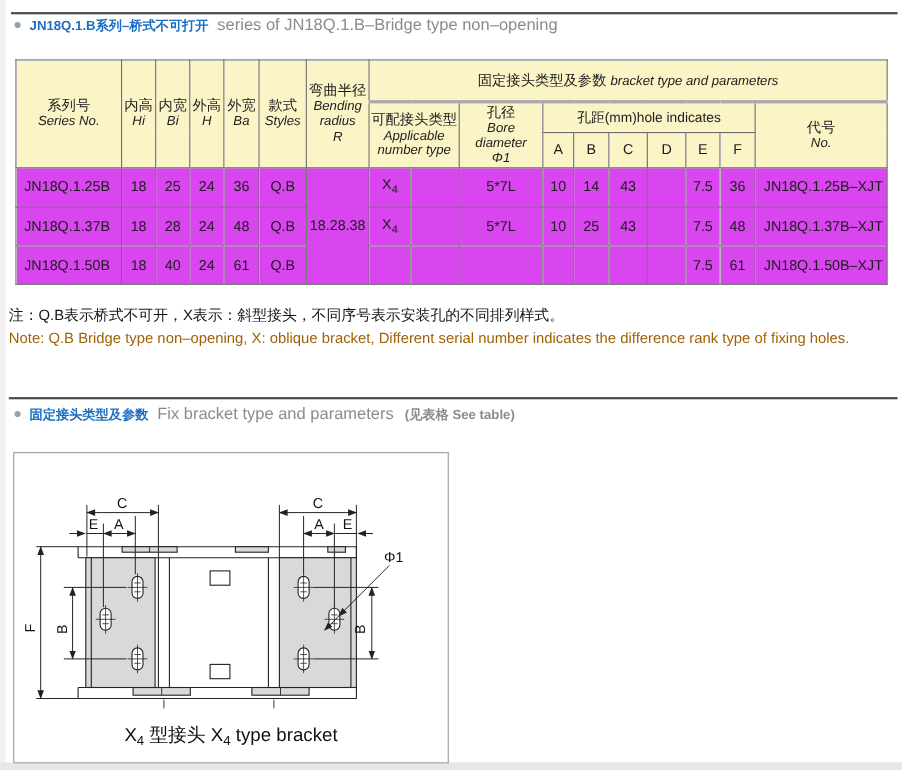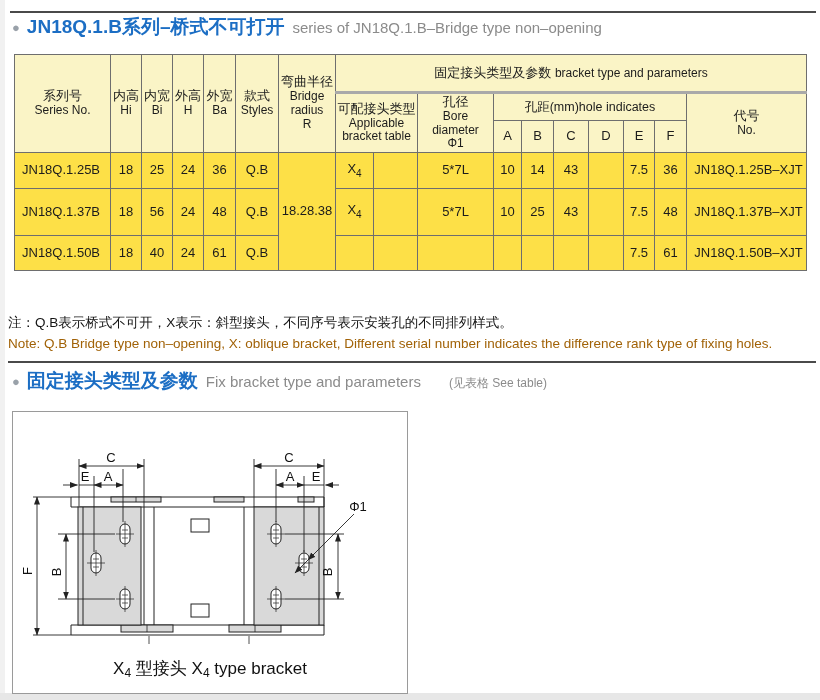--- a/index.html
+++ b/index.html
@@ -10,49 +10,49 @@
   }
   .edge-left{position:absolute;left:0;top:0;width:5px;height:700px;background:#f1f1f1;}
   .edge-bottom{position:absolute;left:0;top:693px;width:820px;height:7px;background:#e7e7e7;}
   .rule{position:absolute;height:2px;background:#4a4a4a;}
   #rule1{top:11px;left:10px;width:806px;}
   #rule2{top:361px;left:8px;width:808px;}
   .sec-title{position:absolute;white-space:nowrap;}
   #sec1-title{top:14px;left:12px;}
   #sec2-title{top:368px;left:12px;}
   .bullet{color:#99a1a9;font-size:13px;margin-right:7px;vertical-align:1px;}
-  .t-zh{color:#1c6ec4;font-weight:bold;font-size:19px;text-align:center;}
+  .t-zh{color:#1c6ec4;font-weight:bold;font-size:12px;text-align:center;}
   .t-en{color:#8b8b8b;font-size:15px;margin-left:8px;}
-  .t-see{color:#8b8b8b;font-size:12px;margin-left:28px;}
+  .t-see{color:#8b8b8b;font-size:12px;margin-left:10px;font-weight:bold;}
 
   table.spec{
     position:absolute;top:54px;left:14px;width:792px;
     border-collapse:collapse;table-layout:fixed;
   }
   .spec th,.spec td{
     border:1px solid #6e6e6e;padding:0;margin:0;
     text-align:center;vertical-align:middle;
     font-weight:normal;font-size:13px;line-height:1.15;overflow:hidden;
   }
   .spec th{background:#faf4c6;}
-  .spec td{background:#fde047;}
-  .en{font-size:12px;display:block;}
+  .spec td{background:#d946ef;}
+  .en{font-size:12px;display:block;font-style:italic;}
   .zh{font-size:13px;display:block;}
   .inl{display:inline;}
   .ghead{border-bottom:3px solid #a9a9a9 !important;}
   .l{text-align:left !important;padding-left:7px !important;}
   .ln{text-align:left;padding-left:4px !important;}
   td sub{font-size:10px;}
 
   #figure-box{
     position:absolute;left:12px;top:411px;width:394px;height:281px;
     border:1px solid #9a9a9a;background:#ffffff;
   }
   svg text{font-family:"Liberation Sans","DejaVu Sans",sans-serif;}
-  .note{position:absolute;left:8px;white-space:nowrap;margin-top:36px;}
+  .note{position:absolute;left:8px;white-space:nowrap;}
   #note1{top:278px;font-size:13.5px;color:#141414;}
   #note2{top:300px;font-size:13.5px;color:#a16207;}
 </style>
 </head>
 <body>
 
 <div class="edge-left"></div>
 <div class="edge-bottom"></div>
 <div class="rule" id="rule1"></div>
 
@@ -101,31 +101,31 @@
     <th rowspan="3">
           <span class="zh">外宽</span>
           <span class="en">Ba</span>
         </th>
     <th rowspan="3">
           <span class="zh">款式</span>
           <span class="en">Styles</span>
         </th>
     <th rowspan="3">
           <span class="zh">弯曲半径</span>
-          <span class="en">Bridge</span>
+          <span class="en">Bending</span>
           <span class="en">radius</span>
           <span class="en">R</span>
         </th>
     <th colspan="10" class="ghead"><span class="zh inl">固定接头类型及参数</span> <span class="en inl">bracket type and parameters</span></th>
   </tr>
   <tr style="height:28px">
     <th colspan="2" rowspan="2">
           <span class="zh">可配接头类型</span>
           <span class="en">Applicable</span>
-          <span class="en">bracket table</span>
+          <span class="en">number type</span>
         </th>
     <th rowspan="2">
           <span class="zh">孔径</span>
           <span class="en">Bore diameter</span>
           <span class="en">Φ1</span>
         </th>
     <th colspan="6"><span class="inl" style="font-size:12.5px">孔距(mm)hole indicates</span></th>
     <th rowspan="2">
           <span class="zh">代号</span>
           <span class="en">No.</span>
@@ -151,24 +151,24 @@
     <td></td>
     <td>5*7L</td>
     <td>10</td>
     <td>14</td>
     <td>43</td>
     <td></td>
     <td>7.5</td>
     <td>36</td>
     <td class="ln">JN18Q.1.25B–XJT</td>
   </tr>
-  <tr style="height:47px">
+  <tr style="height:35px">
     <td class="l">JN18Q.1.37B</td>
     <td>18</td>
-    <td>56</td>
+    <td>28</td>
     <td>24</td>
     <td>48</td>
     <td>Q.B</td>
     <td><span>X</span><sub>4</sub></td>
     <td></td>
     <td>5*7L</td>
     <td>10</td>
     <td>25</td>
     <td>43</td>
     <td></td>

